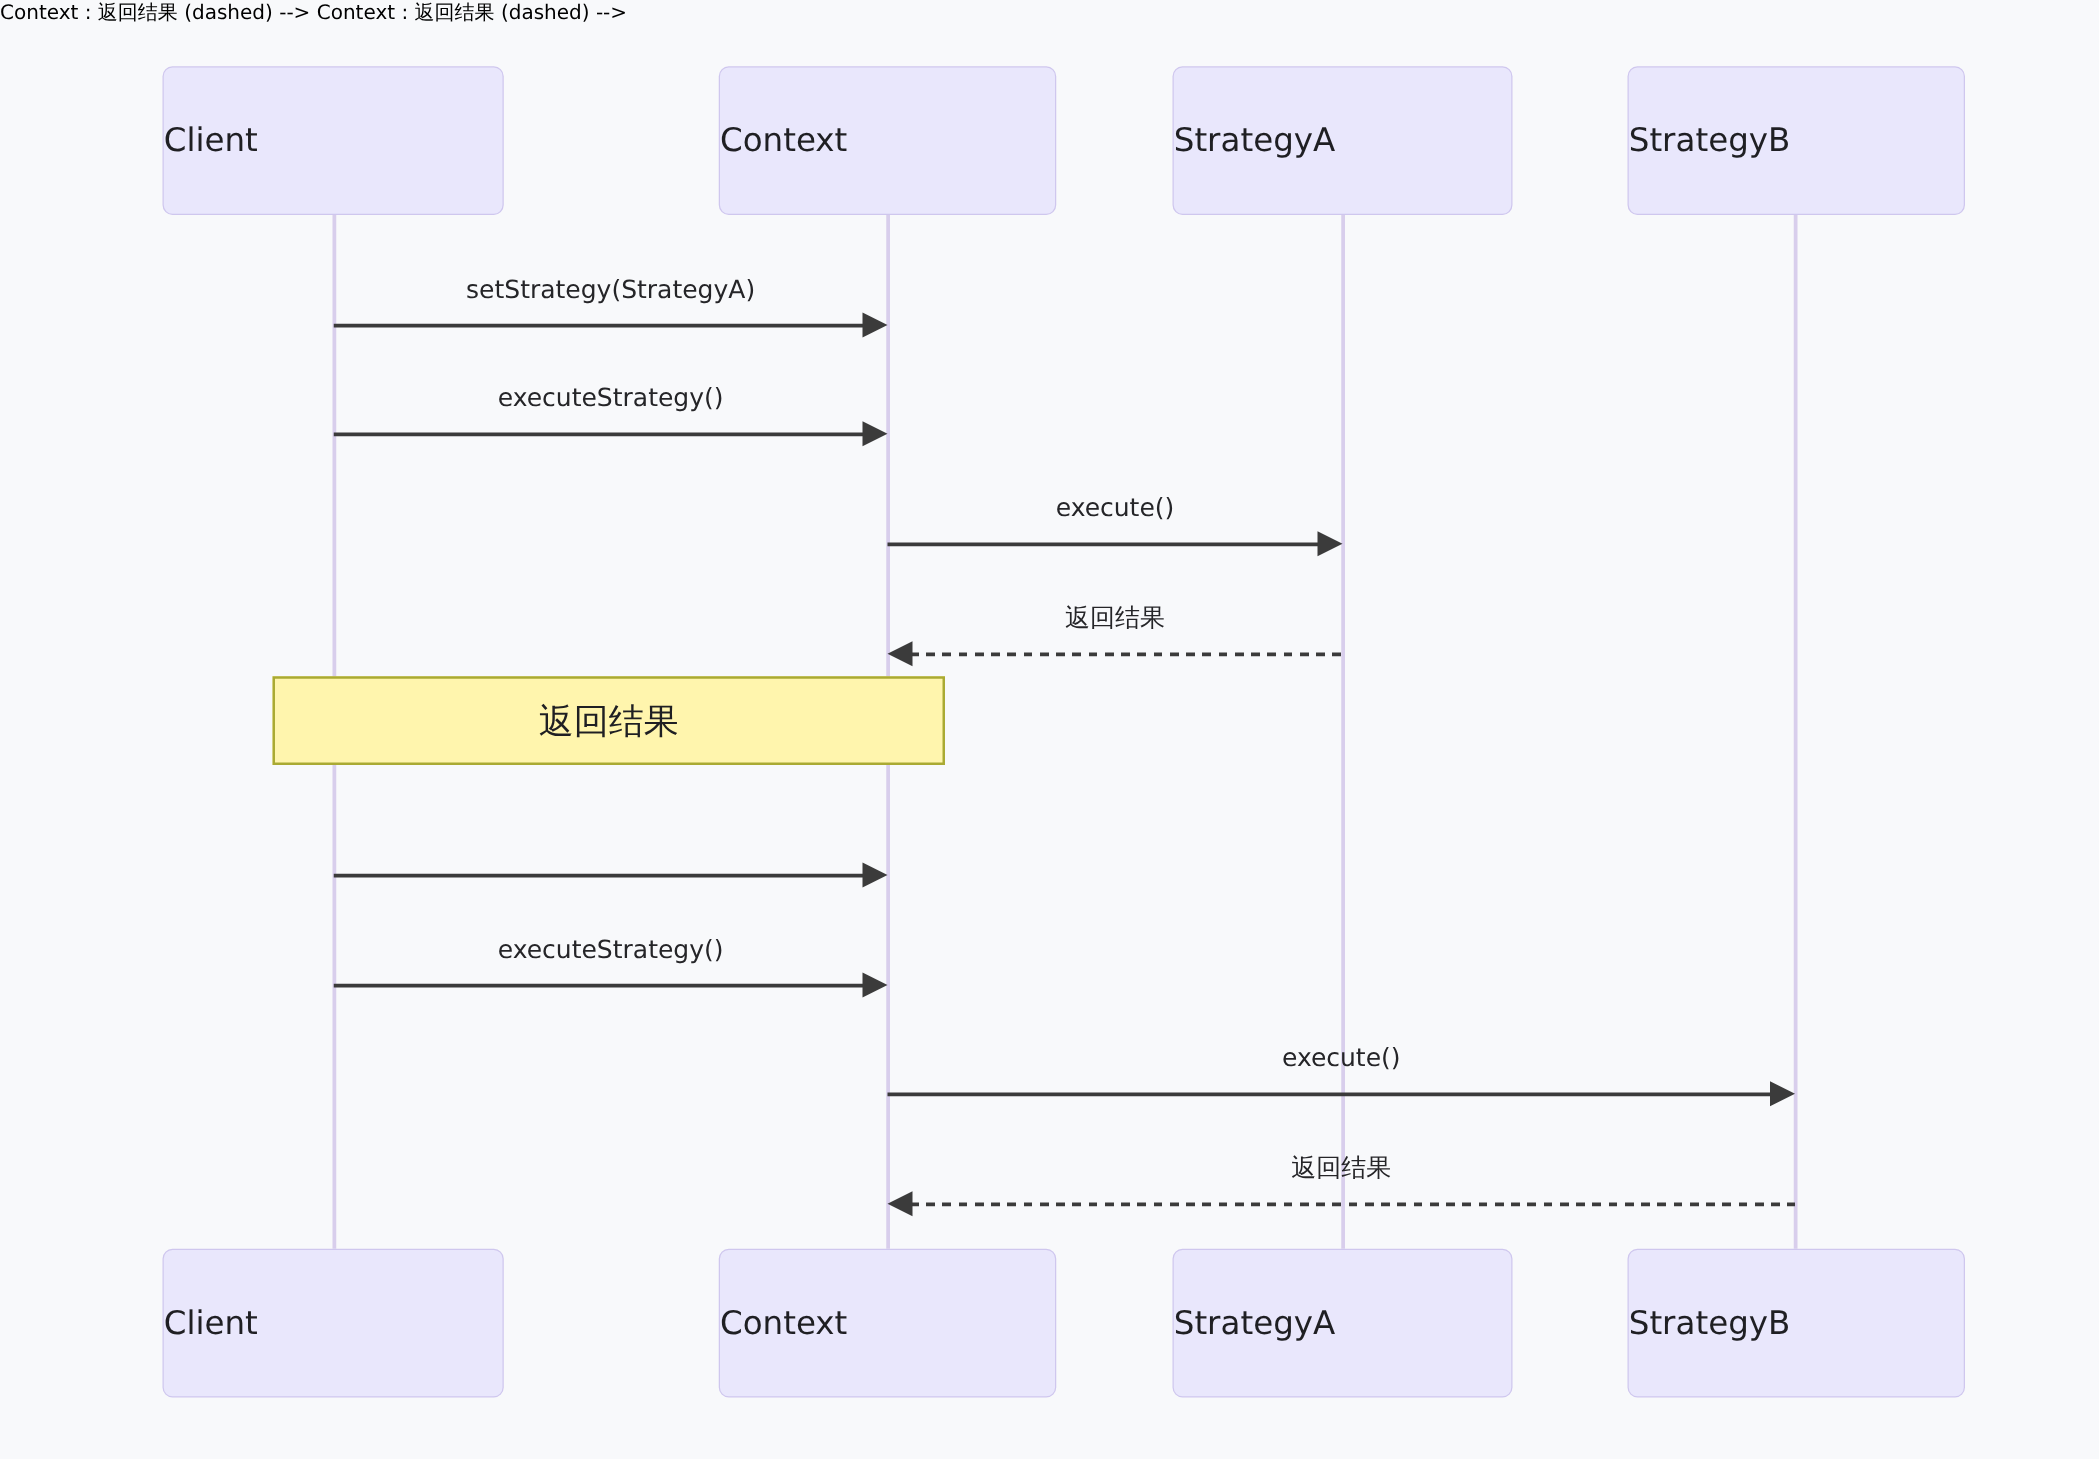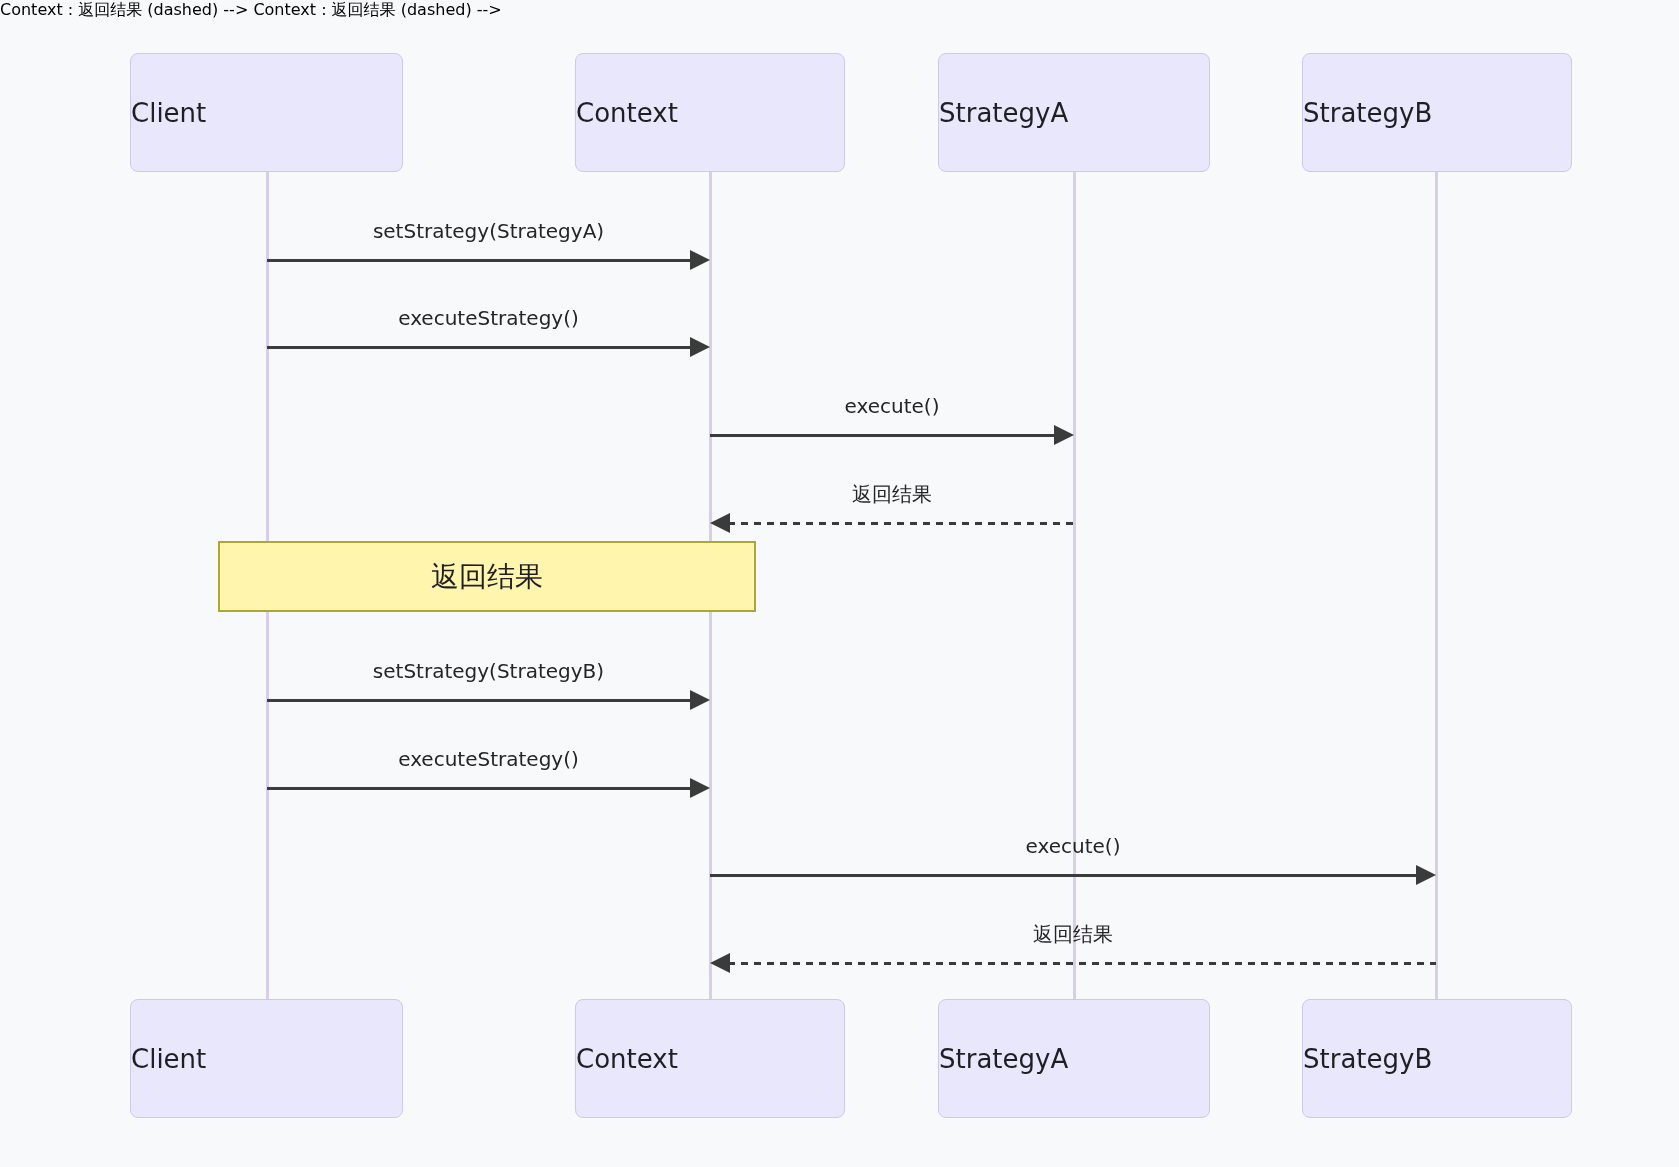--- a/index.html
+++ b/index.html
@@ -108,21 +108,20 @@
   <div class="msg-label" style="left:710px;top:476px;width:364px">返回结果</div>
   <div class="msg-line-dashed" style="left:728px;top:521.5px;width:346px"></div>
   <div class="arrowhead-left" style="left:710px;top:513px"></div>
 
   
   <div class="note-box" style="left:218px;top:541px;width:538px;height:71px">
     <span>返回结果</span>
   </div>
 
   
-  <div class="msg-label" style="left:267px;top:653px;width:443px">setStrategy(StrategyB)</div>
   <div class="msg-line-solid" style="left:267px;top:698.5px;width:424px"></div>
   <div class="arrowhead-right" style="left:690px;top:690px"></div>
 
   
   <div class="msg-label" style="left:267px;top:741px;width:443px">executeStrategy()</div>
   <div class="msg-line-solid" style="left:267px;top:786.5px;width:424px"></div>
   <div class="arrowhead-right" style="left:690px;top:778px"></div>
 
   
   <div class="msg-label" style="left:710px;top:828px;width:726px">execute()</div>

